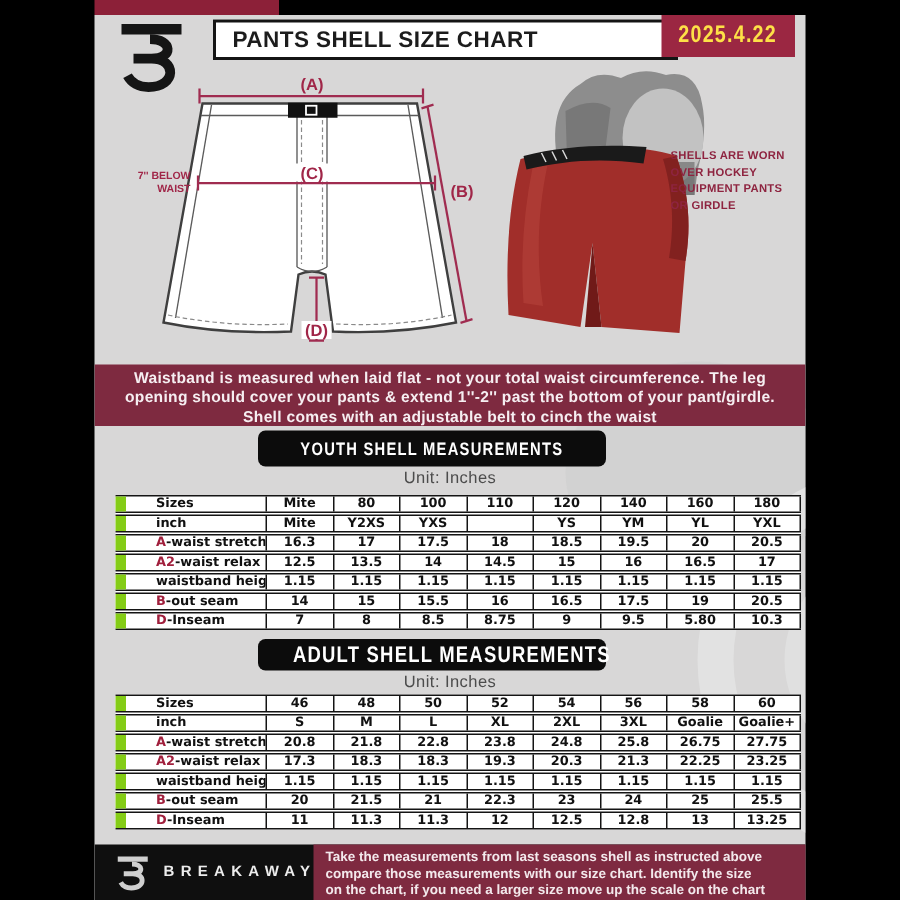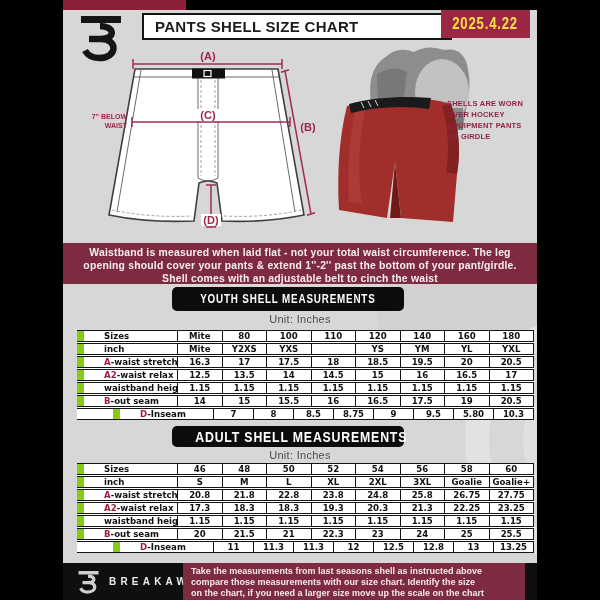--- a/index.html
+++ b/index.html
@@ -32,32 +32,32 @@
   .youth-head{left:109px;top:277px;width:232px;height:24px;line-height:24px;font-size:12px;font-weight:bold;}
   .adult-head{left:109px;top:416px;width:232px;height:21px;line-height:21px;font-size:15px;font-weight:bold;}
   .unit{left:0;width:474px;text-align:center;font-size:11px;color:#4c4c4c;letter-spacing:.3px;}
   .unit-youth{top:303px;} .unit-adult{top:439px;}
 
   
   .mtable{left:14px;width:457px;background:#fff;}
   .youth-table{top:320px;} .adult-table{top:453px;}
   .trow{display:grid;grid-template-columns:101px repeat(8,1fr);height:10px;line-height:10px;
         border-top:1px solid #141414;border-bottom:1px solid #141414;margin-bottom:1px;background:#fff;}
-  .trow:last-child{margin-bottom:0;padding-left:36px;}
+  .trow:last-child{margin-bottom:0;}
   .tcell{font-family:"DejaVu Sans","Liberation Sans",sans-serif;font-size:8.6px;font-weight:bold;color:#111;
          overflow:hidden;white-space:nowrap;}
   .tlabel{border-left:7px solid #84cc16;border-right:1px solid #141414;padding-left:20px;text-align:left;}
   .tval{border-right:1px solid #141414;text-align:center;}
   .pfx{color:#a01f3c;}
 
   
   .footer-band{left:0;top:553px;width:474px;height:37px;background:#0f0f0f;}
   .footer-logo{left:12px;top:559px;width:30px;height:26px;}
   .brand{left:46px;top:553px;height:37px;line-height:37px;font-size:10px;font-weight:bold;color:#ececec;letter-spacing:4.2px;}
-  .footer-note{left:120px;top:553px;width:342px;height:37px;background:#7e2a40;color:#f3e9ec;
+  .footer-note{left:146px;top:553px;width:342px;height:37px;background:#7e2a40;color:#f3e9ec;
                font-size:9px;font-weight:bold;line-height:10.8px;padding:3px 8px;box-sizing:border-box;}
 </style>
 </head>
 <body>
 
 <div class="top-strip"></div>
 
 <div class="page">
 
   <svg class="wm" viewBox="0 0 474 590">

